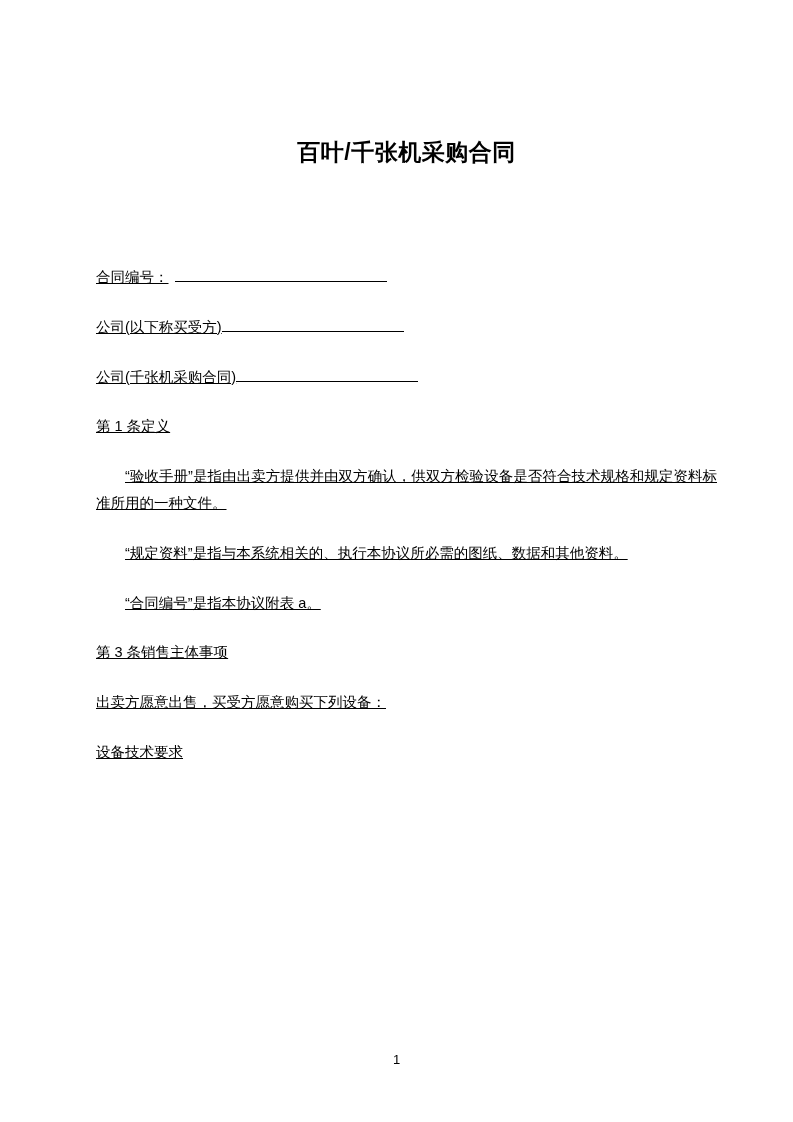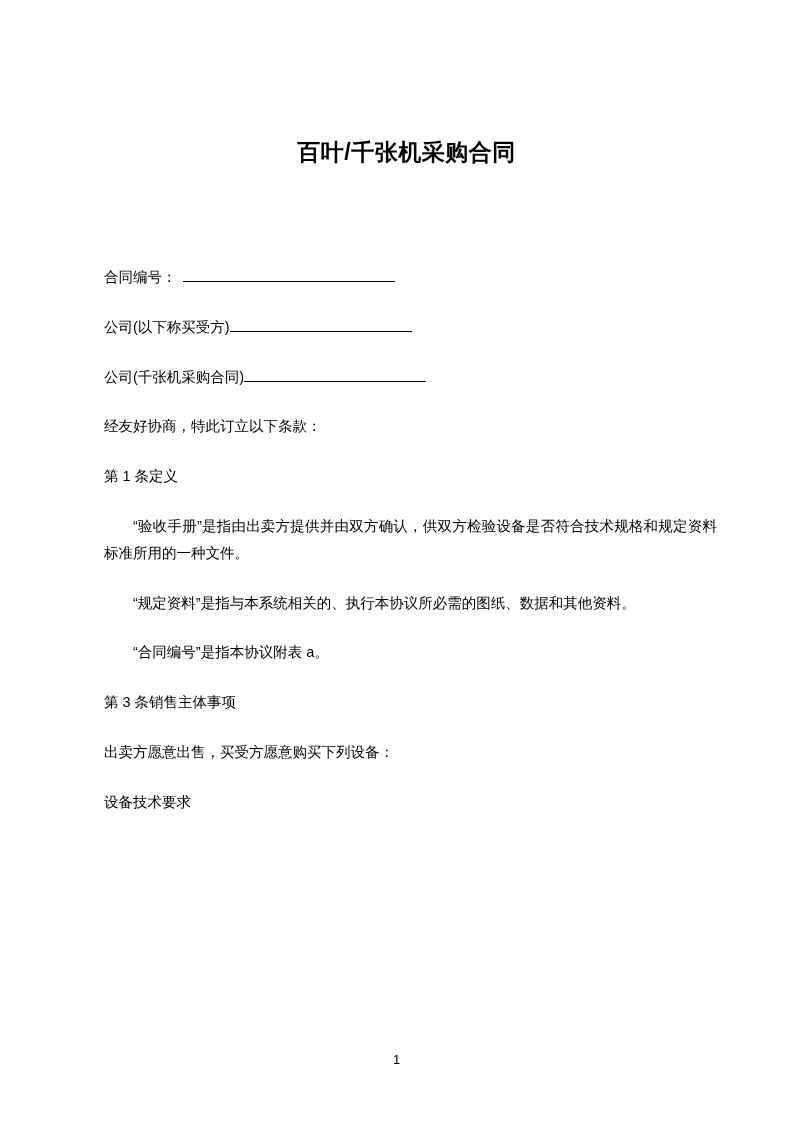--- a/index.html
+++ b/index.html
@@ -33,24 +33,25 @@
     letter-spacing: 0.5px;
     margin-top: 138px;
     line-height: 1.3;
   }
   .body-block {
     margin-top: 96px;
     font-size: 14.5px;
     line-height: 1.9;
   }
   .para {
-    margin: 0 0 23px 8px;
+    margin: 0 0 23px 0;
     font-size: 14.5px;
     line-height: 1.85;
     text-align: justify;
+    text-decoration: underline;
   }
   .para.indent {
     text-indent: 2em;
   }
   .fill-line {
     display: inline-block;
     border-bottom: 1px solid #000;
     height: 0.95em;
     vertical-align: baseline;
   }
@@ -83,21 +84,20 @@
       </p>
 
       <p class="para">
         <span>公司(以下称买受方)</span><span class="fill-line fl-buyer"></span>
       </p>
 
       <p class="para">
         <span>公司(千张机采购合同)</span><span class="fill-line fl-seller"></span>
       </p>
 
-      <p class="para">经友好协商，特此订立以下条款：</p>
 
       <p class="para">第 1 条定义</p>
 
       <p class="para indent">“验收手册”是指由出卖方提供并由双方确认，供双方检验设备是否符合技术规格和规定资料标准所用的一种文件。</p>
 
       <p class="para indent">“规定资料”是指与本系统相关的、执行本协议所必需的图纸、数据和其他资料。</p>
 
 
 
       <p class="para indent">“合同编号”是指本协议附表 a。</p>

